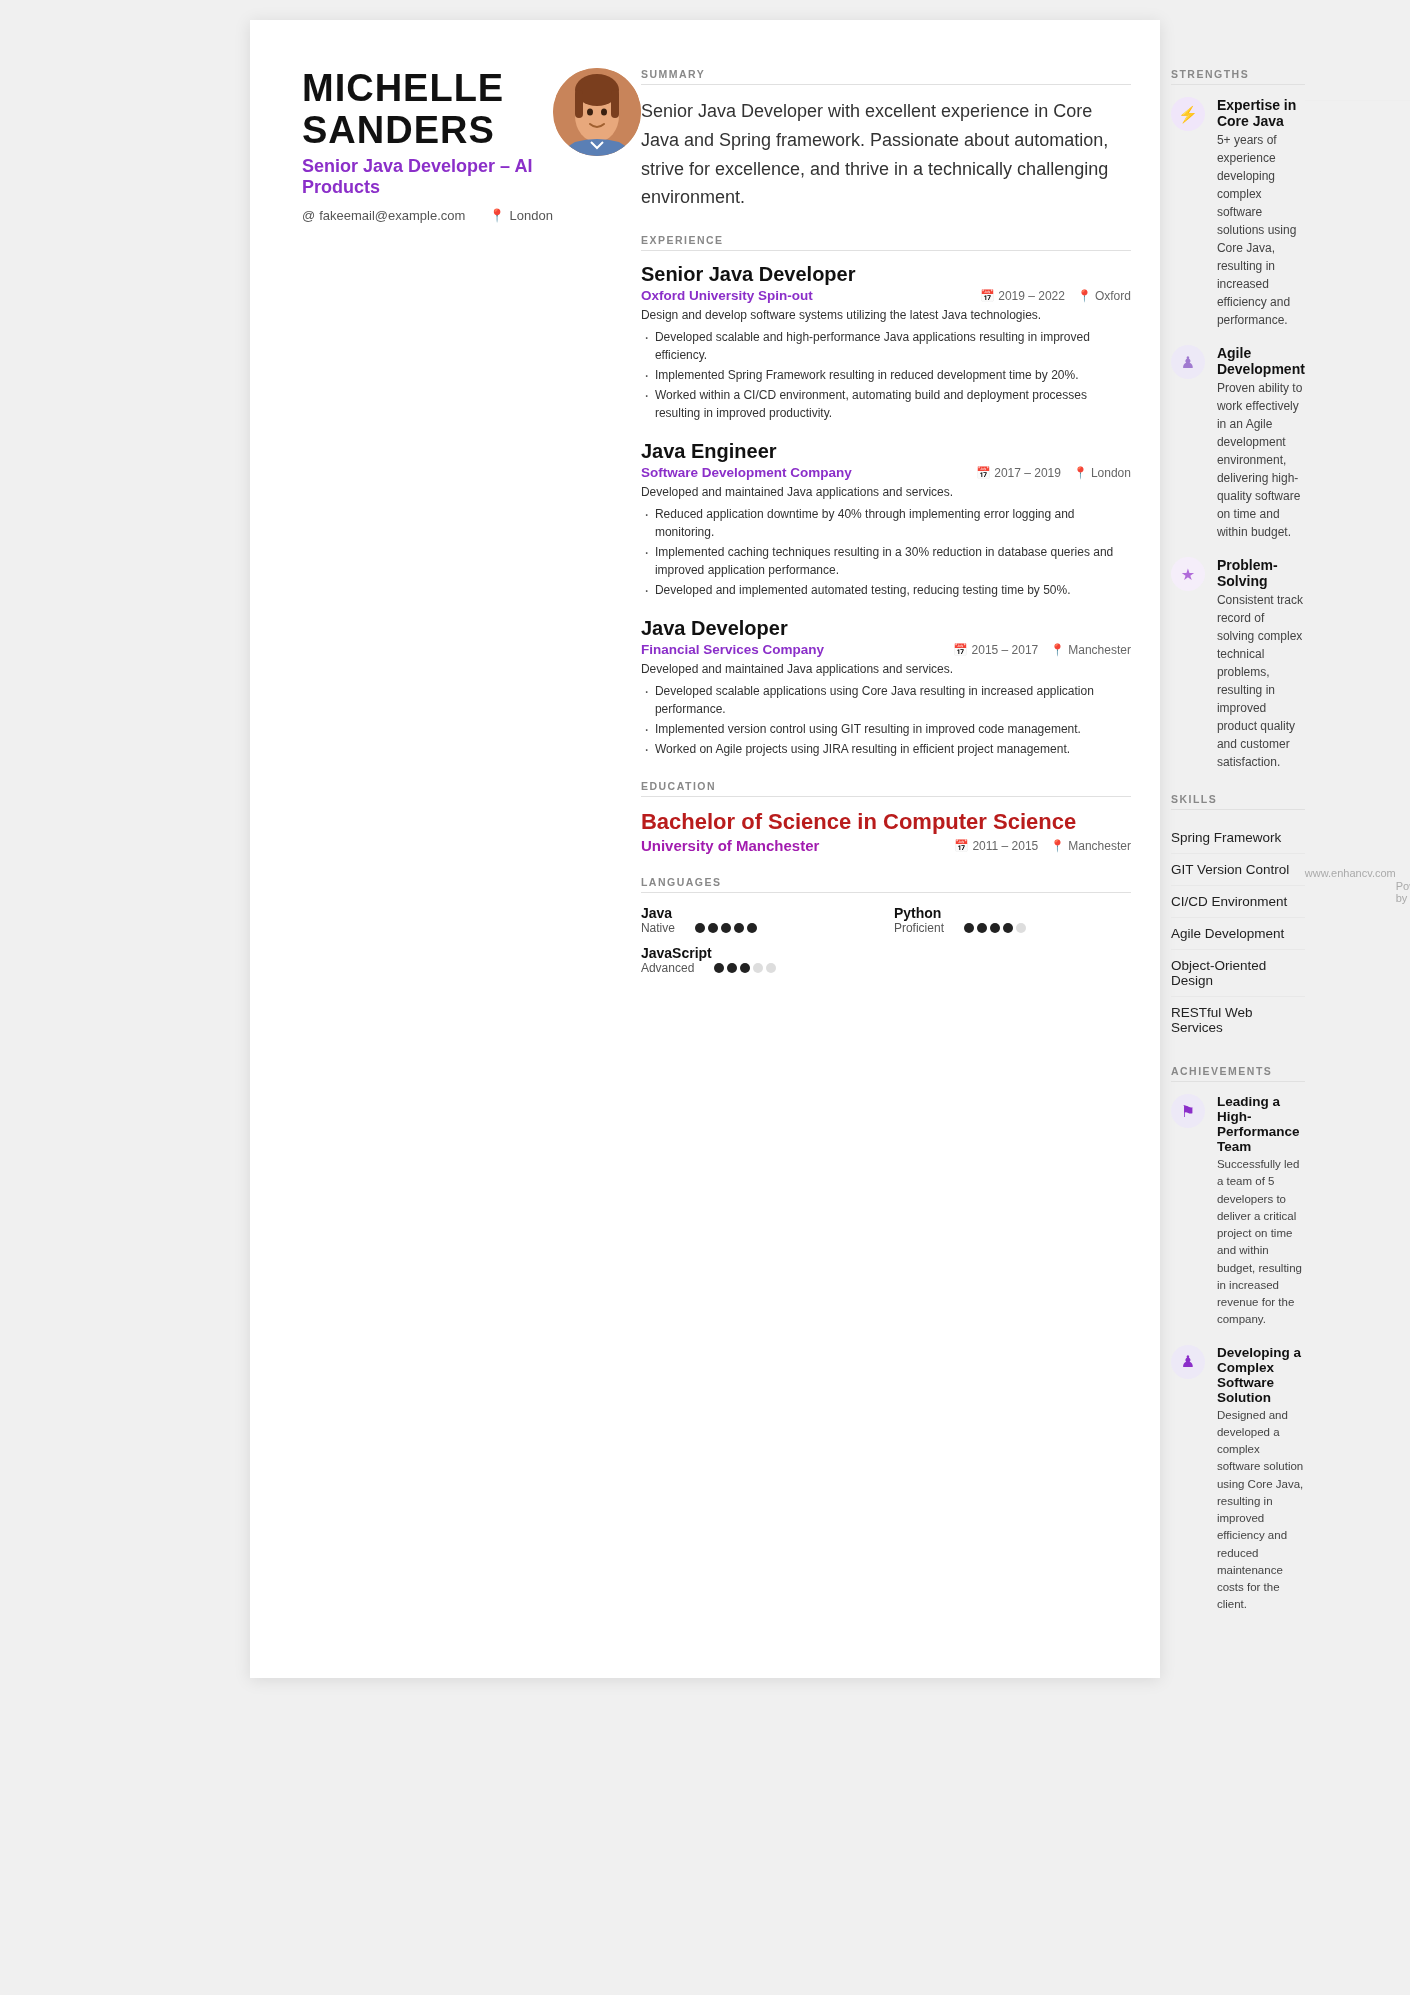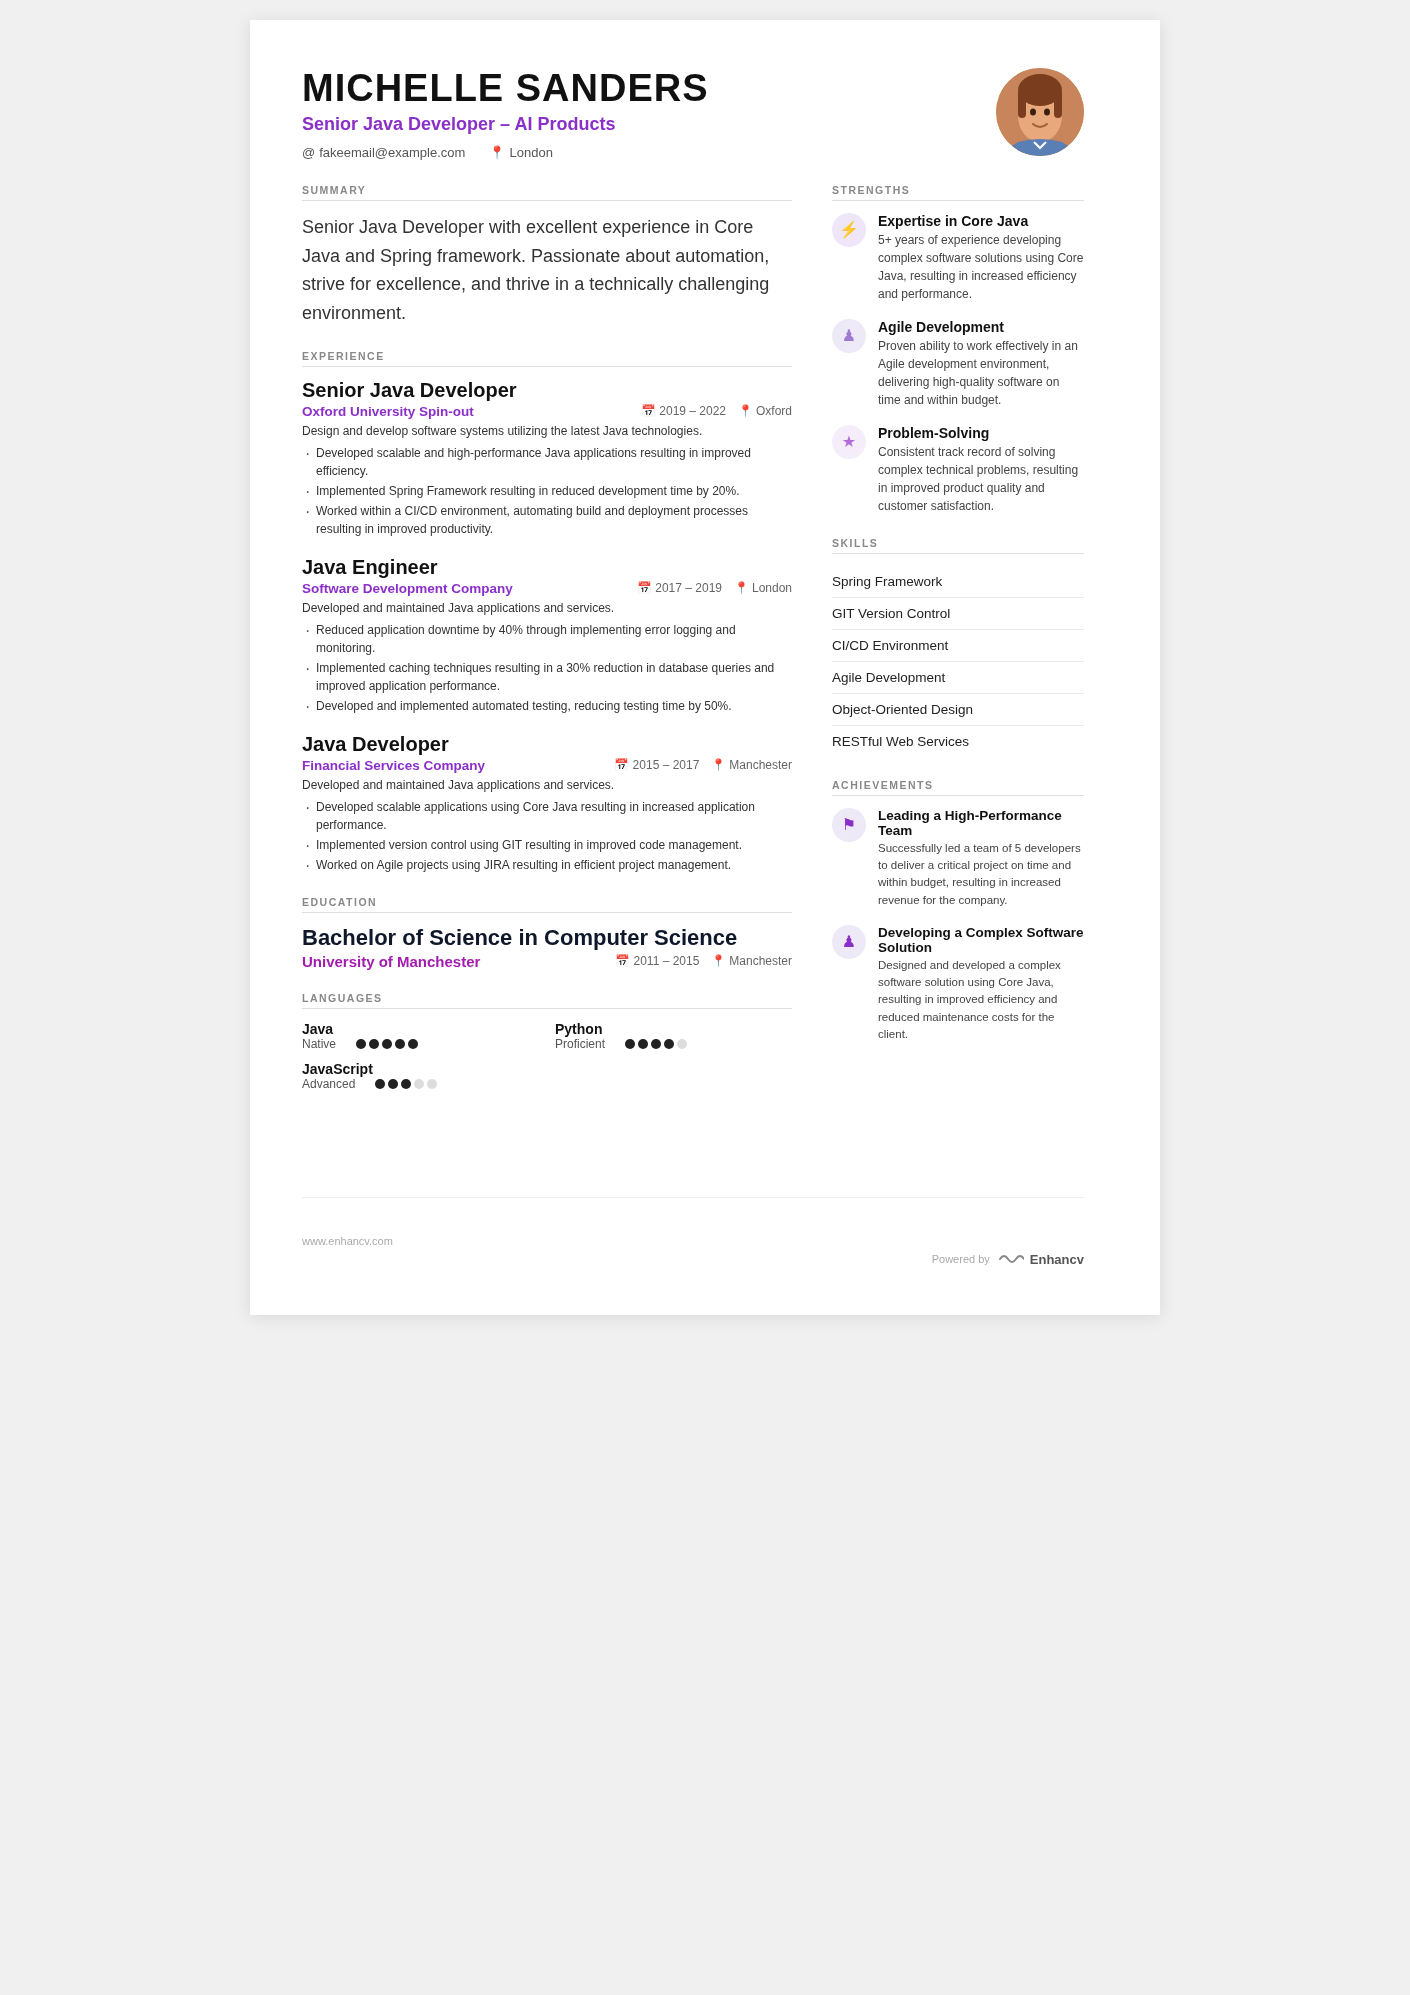--- a/index.html
+++ b/index.html
@@ -10,21 +10,21 @@
       justify-content: center;
       align-items: flex-start;
       padding: 20px;
     }
     .resume {
       background: #fff;
       width: 910px;
       min-height: 1295px;
       padding: 48px 76px 48px 52px;
       display: flex;
-      flex-direction: column;
+      flex-direction: row;
       box-shadow: 0 2px 16px rgba(0,0,0,0.10);
     }
     .header {
       display: flex;
       align-items: flex-start;
       justify-content: space-between;
       margin-bottom: 24px;
     }
     .header-left {}
     .name {
@@ -129,21 +129,21 @@
     .exp-bullets li::before {
       content: '·';
       position: absolute;
       left: 3px;
       font-size: 16px;
       line-height: 1.2;
       color: #555;
     }
 
     
-    .edu-title { font-size: 22px; font-weight: 800; color: #0f172a; margin-bottom: 2px; }
+    .edu-title { font-size: 22px; font-weight: 800; color: #b91c1c; margin-bottom: 2px; }
     .edu-company { font-size: 15px; font-weight: 700; color: #a21caf; }
 
     
     .lang-grid {
       display: grid;
       grid-template-columns: 1fr 1fr;
       gap: 10px 16px;
     }
     .lang-item {}
     .lang-name { font-size: 14px; font-weight: 700; color: #111; }

